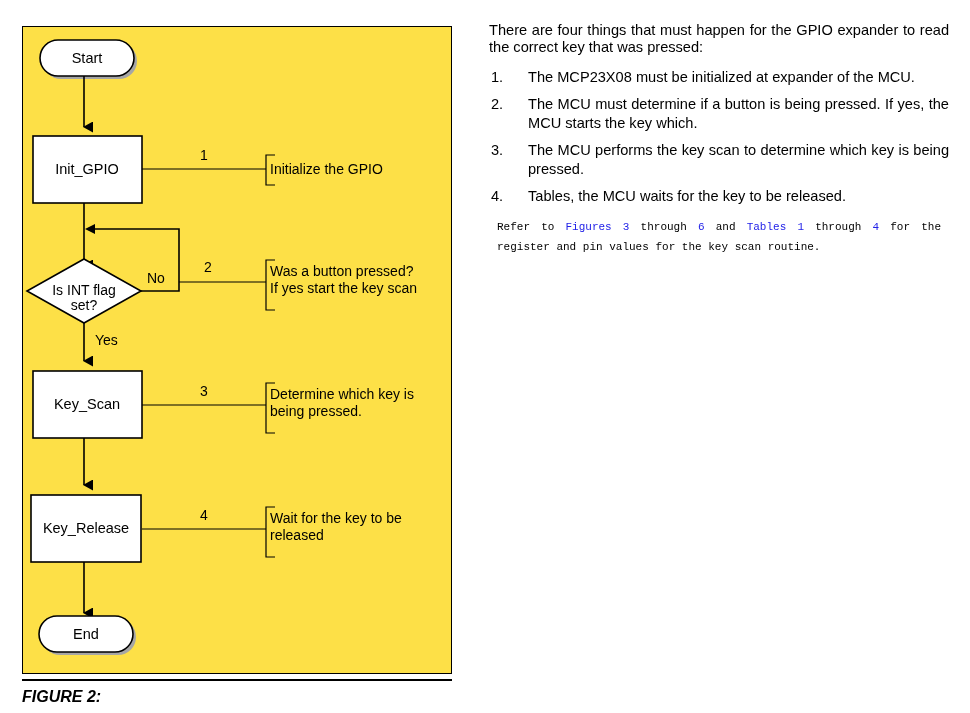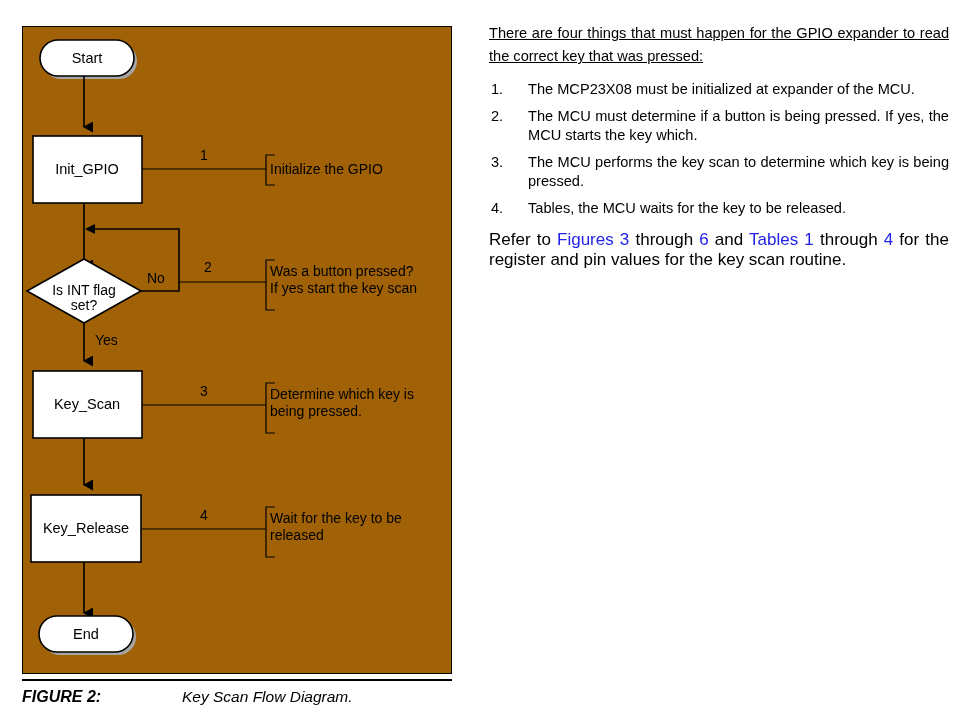--- a/index.html
+++ b/index.html
@@ -18,21 +18,21 @@
 
   
   #figure-panel {
     position: absolute;
     left: 22px;
     top: 26px;
     width: 430px;
     height: 648px;
     border: 1.5px solid #000000;
     box-sizing: border-box;
-    background: #a16207;
+    background: #fde047;
   }
 
   
   #flow-svg {
     position: absolute;
     left: 0;
     top: 0;
   }
 
   .node-label {
@@ -113,24 +113,23 @@
   
   #text-column {
     position: absolute;
     left: 489px;
     top: 22px;
     width: 460px;
   }
   #text-column p.body-para {
     margin: 0 0 12px 0;
     font-size: 14.6px;
-    line-height: 23px;
+    line-height: 17px;
     text-align: justify;
     color: #000000;
-    text-decoration: underline;
   }
   #numbered-list {
     margin: 0 0 12px 0;
     padding: 0;
     list-style: none;
   }
   #numbered-list li {
     position: relative;
     padding-left: 39px;
     margin-bottom: 7px;
@@ -147,25 +146,26 @@
     text-align: left;
     font-size: 14.6px;
   }
   #numbered-list li .li-text {
     display: block;
   }
   .link {
     color: #2222E8;
   }
   #refer-para {
-    margin: 0;
-    font-size: 17px;
+    margin: 8px;
+    font-size: 11px;
     line-height: 19.5px;
     text-align: justify;
     color: #000000;
+    font-family: Liberation Mono, monospace;
   }
 </style>
 </head>
 <body>
 
 <div id="figure-panel">
 
   <svg id="flow-svg" width="428" height="646" viewBox="0 0 428 646">
 
     <defs>
@@ -259,21 +259,20 @@
       <rect class="shape-fill" x="16" y="589" width="94" height="36" rx="18" ry="18"></rect>
       <text class="node-label" x="63" y="608">End</text>
     </g>
 
   </svg>
 </div>
 
 <div id="caption-rule"></div>
 <div id="figure-caption">
   <span class="cap-label">FIGURE 2:</span>
-  <span class="cap-title">Key Scan Flow Diagram.</span>
 </div>
 
 <div id="text-column">
 
   <p class="body-para">There are four things that must happen for the GPIO expander to read the correct key that was pressed:</p>
 
   <ol id="numbered-list">
     <li>
       <span class="li-num">1.</span>
       <span class="li-text">The MCP23X08 must be initialized at expander of the MCU.</span>

